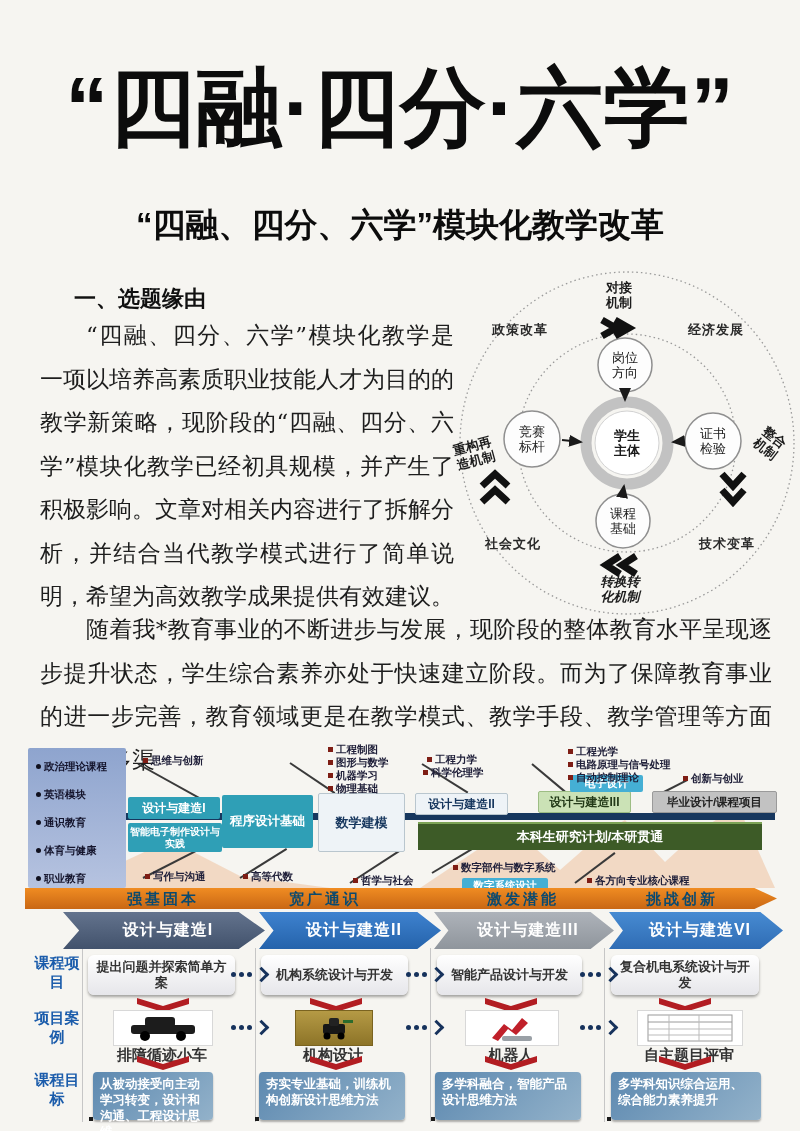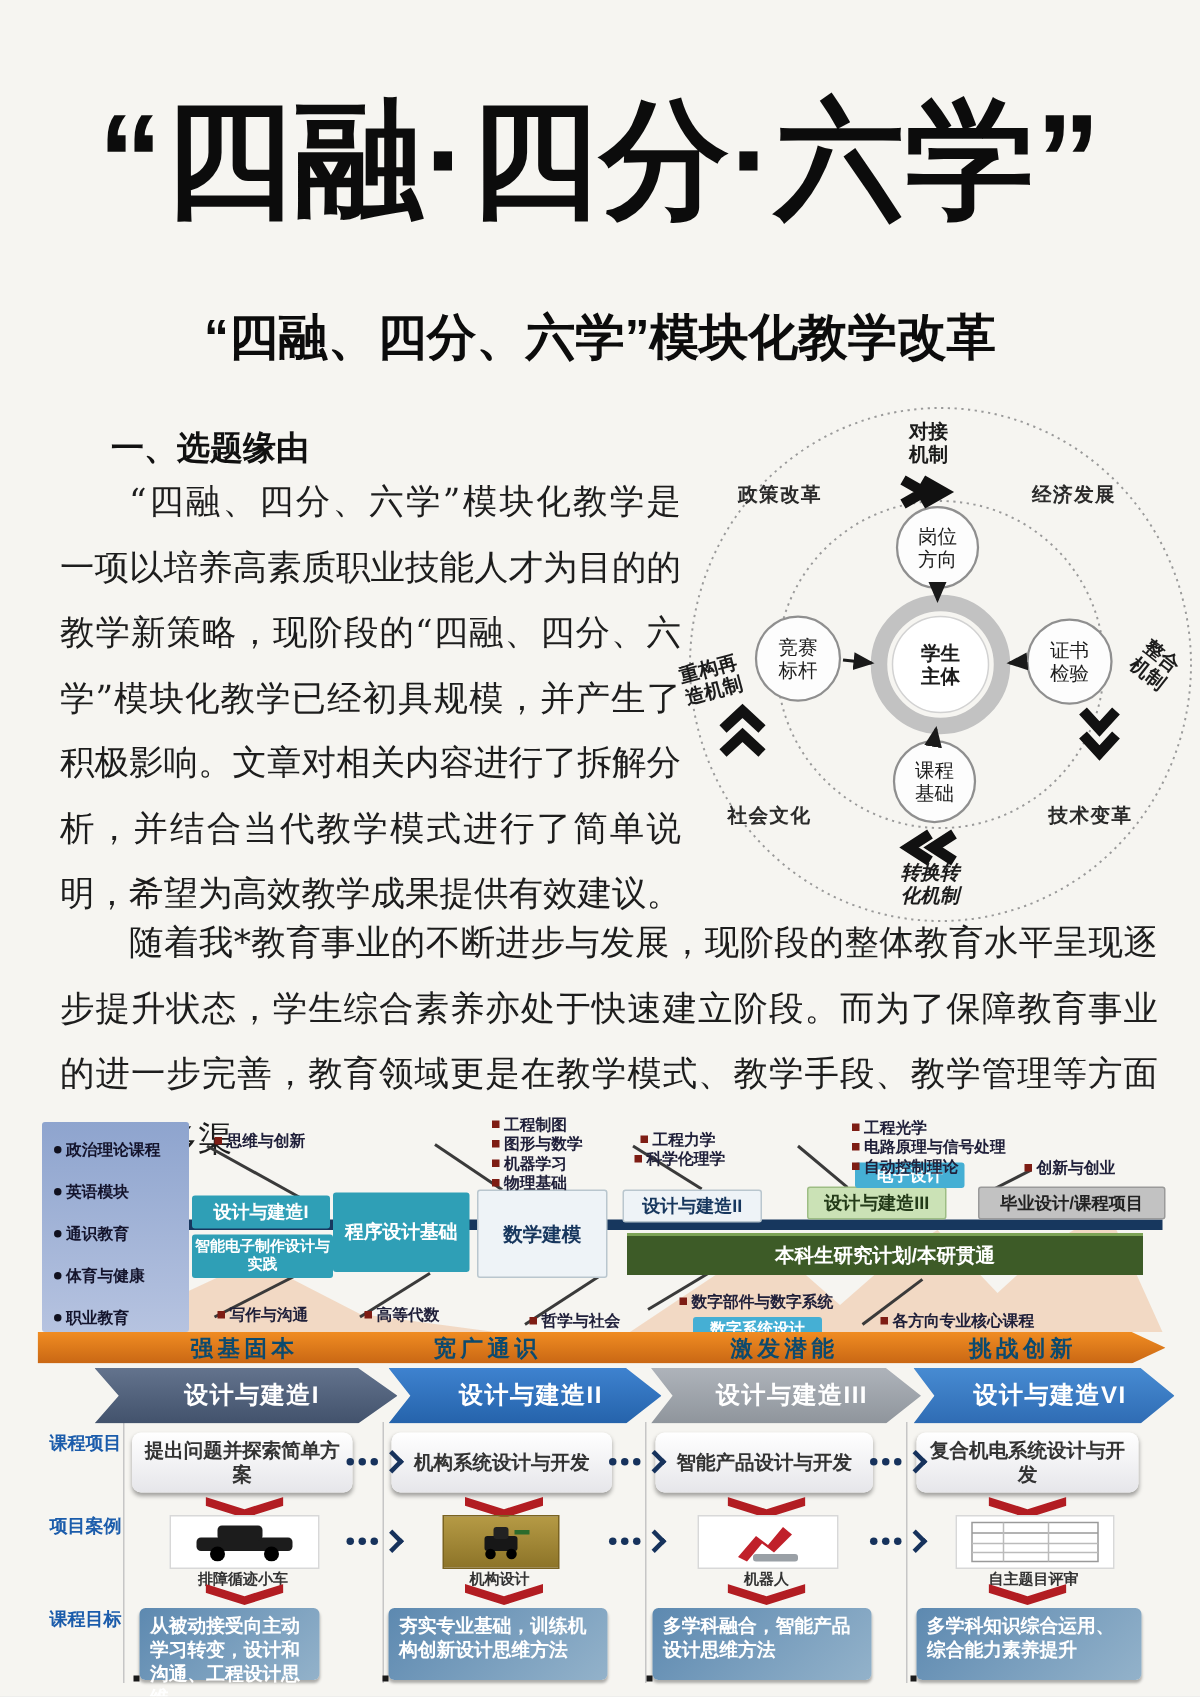--- a/index.html
+++ b/index.html
@@ -41,35 +41,35 @@
             border-top:2px solid #7ca356;color:#fff;font-size:13px;font-weight:700;
             display:flex;align-items:center;justify-content:center;}
   .dline{position:absolute;height:2px;background:#3a3a3a;transform-origin:left center;}
   .banner{position:absolute;left:0;top:146px;width:752px;height:21px;
           background:linear-gradient(180deg,#f08c22,#c96714);
           clip-path:polygon(0 0,97% 0,100% 50%,97% 100%,0 100%);}
   .phase{position:absolute;top:148px;width:110px;text-align:center;font-size:15px;font-weight:800;
          letter-spacing:3px;color:#0c4a6e;}
   
   .vline{position:absolute;width:1px;background:#c6c6c6;top:206px;height:174px;}
-  .rowlab{position:absolute;left:6px;width:52px;font-size:12px;font-weight:800;color:#1b5cab;
+  .rowlab{position:absolute;left:6px;width:52px;font-size:15px;font-weight:800;color:#1b5cab;
           line-height:19px;text-align:center;}
   .aband{position:absolute;top:170px;height:37px;display:flex;align-items:center;justify-content:center;
          color:#fff;font-size:16px;font-weight:800;letter-spacing:1px;
          clip-path:polygon(0 0,87% 0,100% 50%,87% 100%,0 100%,8% 50%);padding-left:8px;}
   .pbox{position:absolute;top:213px;height:40px;border-radius:6px;
         background:linear-gradient(180deg,#ffffff,#e6e6ea);box-shadow:0 2px 3px rgba(0,0,0,.35);
         display:flex;align-items:center;justify-content:center;text-align:center;
         font-size:13px;font-weight:800;color:#333;line-height:16px;padding:2px 8px;box-sizing:border-box;}
   .rchev{position:absolute;width:52px;height:14px;background:#b21d22;
          clip-path:polygon(0 0,50% 58%,100% 0,100% 42%,50% 100%,0 42%);
          filter:drop-shadow(0 2px 1px rgba(0,0,0,.3));}
   .card{position:absolute;top:268px;height:34px;background:#fff;border:1px solid #d8d8d8;
         display:flex;align-items:center;justify-content:center;}
-  .caption{position:absolute;top:304px;font-size:10px;font-weight:700;color:#333;text-align:center;}
+  .caption{position:absolute;top:304px;font-size:15px;font-weight:700;color:#333;text-align:center;}
   .gbox{position:absolute;top:330px;height:48px;border-radius:4px;color:#fff;font-size:12.5px;
         font-weight:800;line-height:16px;padding:4px 7px;box-sizing:border-box;
         background:linear-gradient(135deg,#5d89b0,#93b2ca);box-shadow:0 2px 2px rgba(0,0,0,.3);}
   .conn{position:absolute;display:flex;align-items:center;gap:3px;}
   .conn i{width:5px;height:5px;border-radius:50%;background:#16325c;}
   .conn b{width:8px;height:8px;border-top:3.5px solid #16325c;border-right:3.5px solid #16325c;
           transform:rotate(45deg);margin-left:1px;}
   .cornerdot{position:absolute;width:4px;height:4px;background:#1a1a1a;top:375px;}
 </style>
 </head>

